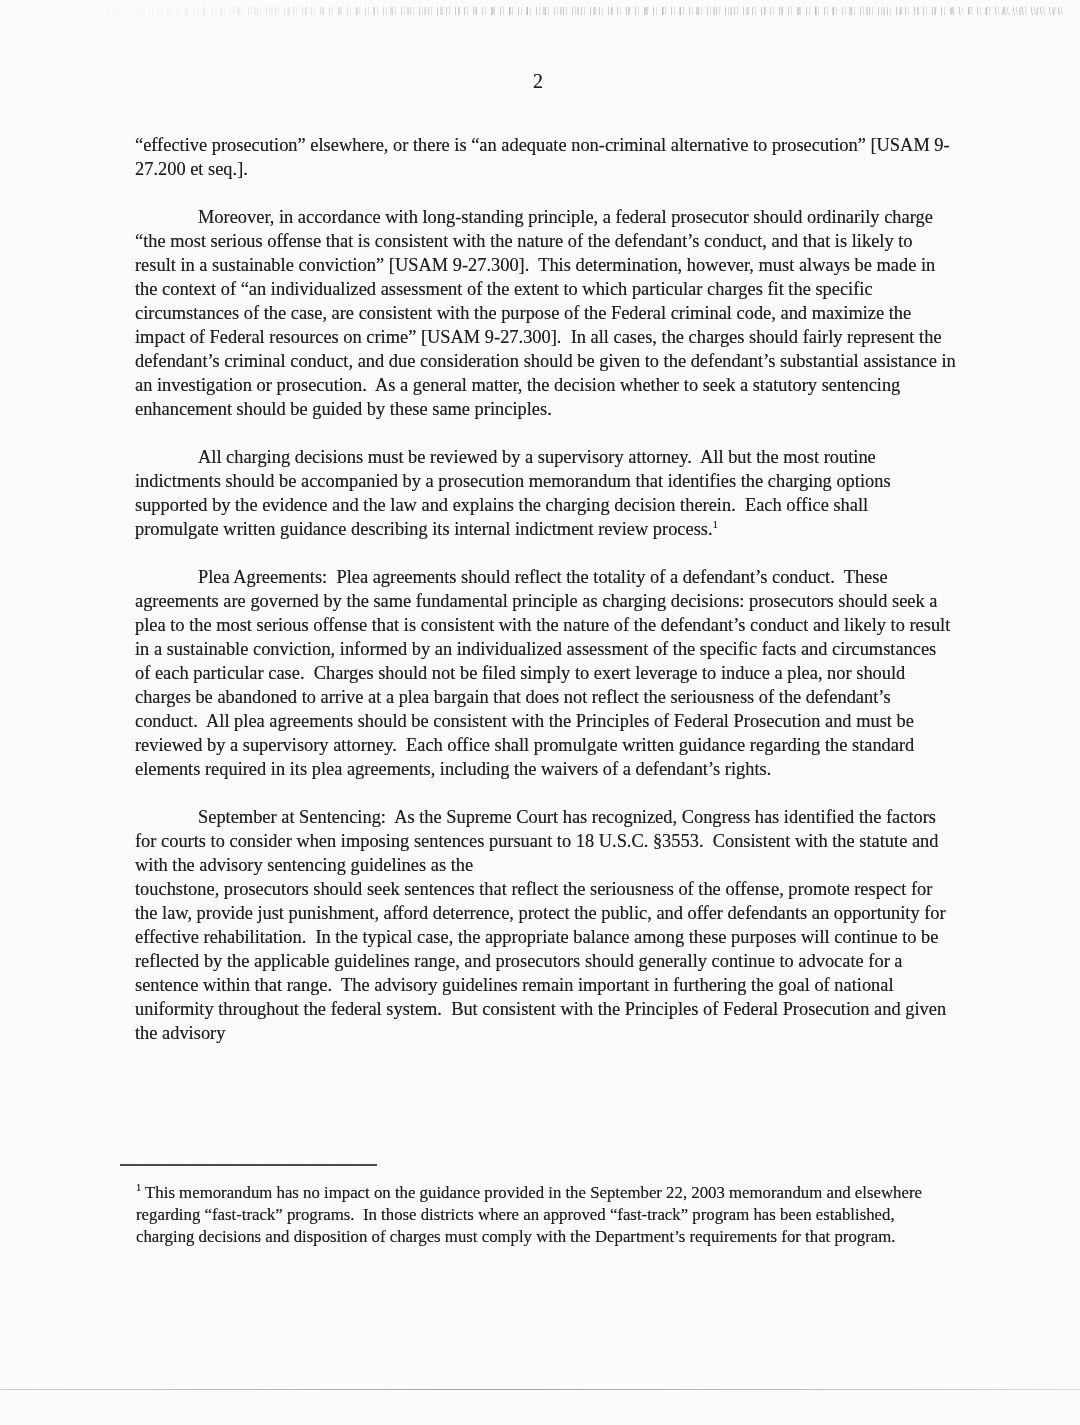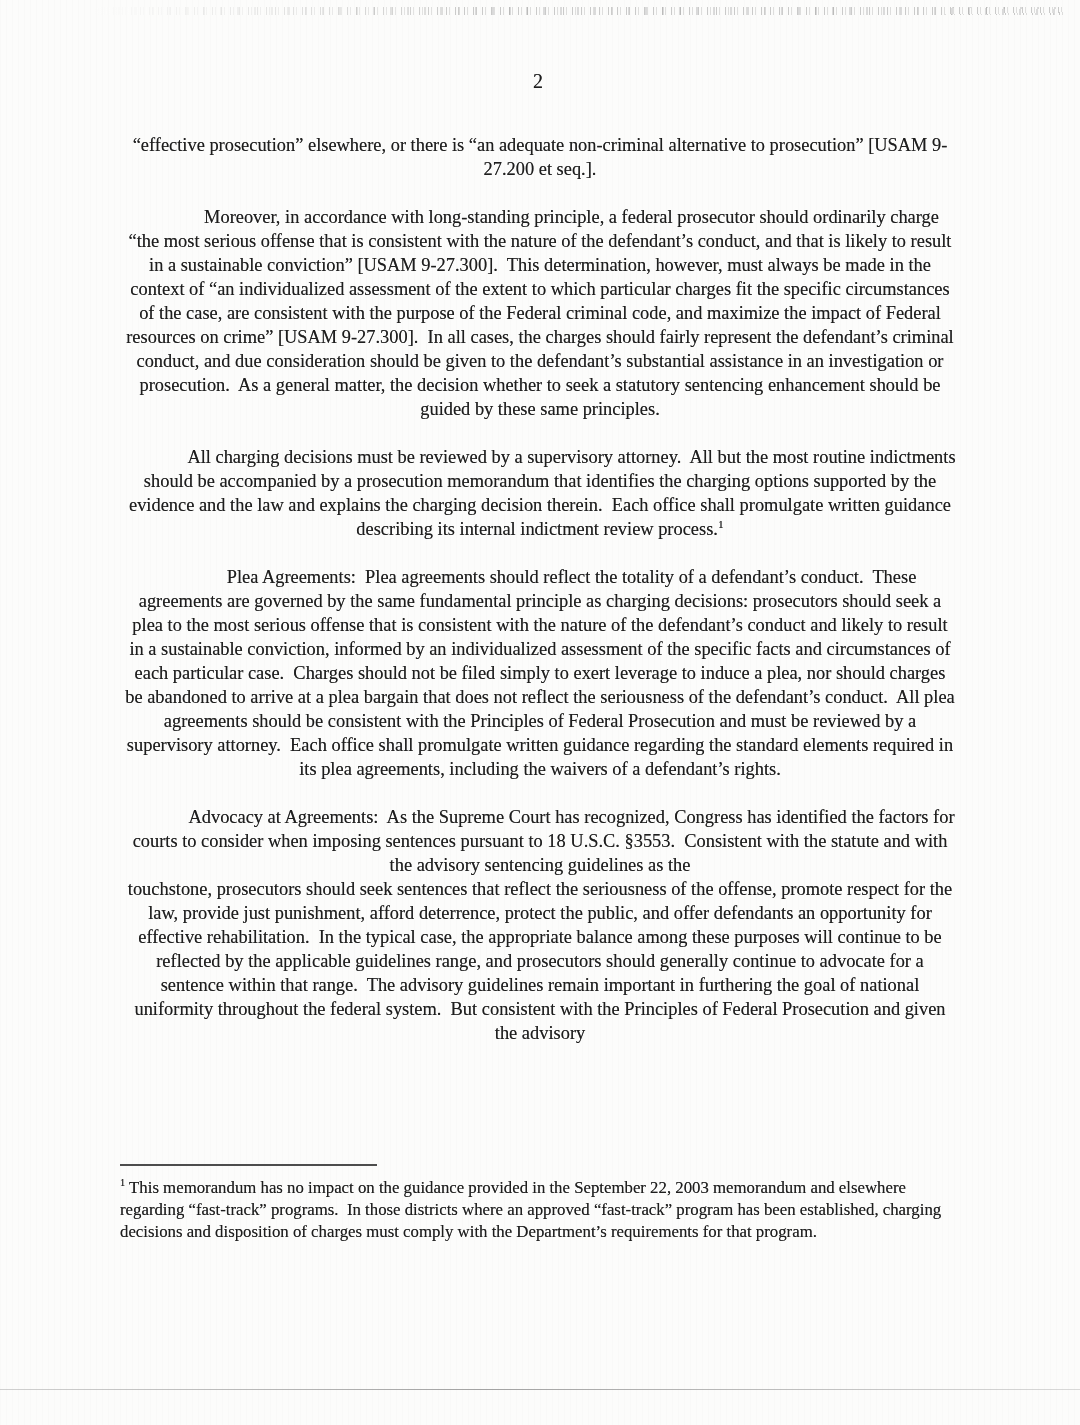--- a/index.html
+++ b/index.html
@@ -59,23 +59,22 @@
   .content {
     position: absolute;
     top: 133px;
     left: 120px;
     width: 836px;
     font-size: 18.4px;
     line-height: 24px;
     text-shadow: 0 0 0.3px rgba(30,30,30,0.6);
   }
   .para {
-    margin: 0 0 24px 4px;
+    margin: 0 0 24px 15px;
     white-space: pre-wrap;
-    text-align: center;
   }
   .para.indent { text-indent: 63px; }
   .heading-u {
     text-underline-offset: 3px;
   }
   sup.fn-ref {
     font-size: 0.62em;
     line-height: 0;
     vertical-align: super;
   }
@@ -86,42 +85,42 @@
     width: 836px;
     text-shadow: 0 0 0.3px rgba(30,30,30,0.6);
   }
   .fn-rule {
     width: 257px;
     height: 2px;
     background: #4d4d4d;
     margin: 0 0 11px 0;
   }
   .footnote {
-    margin: 0;
+    margin: 16px;
     font-size: 16.8px;
     line-height: 22px;
     white-space: pre-wrap;
   }
 </style>
 </head>
 <body>
 
 <div>
 
   <div class="scan-top-band"></div>
   <div class="scan-streaks"></div>
 
   <div class="page-number">2</div>
 
   <div class="content">
     <p class="para"><span>“effective prosecution” elsewhere, or there is “an adequate non-criminal alternative to prosecution” [USAM 9-27.200 et seq.].</span></p>
     <p class="para indent"><span>Moreover, in accordance with long-standing principle, a federal prosecutor should ordinarily charge “the most serious offense that is consistent with the nature of the defendant’s conduct, and that is likely to result in a sustainable conviction” [USAM 9-27.300].  This determination, however, must always be made in the context of “an individualized assessment of the extent to which particular charges fit the specific circumstances of the case, are consistent with the purpose of the Federal criminal code, and maximize the impact of Federal resources on crime” [USAM 9-27.300].  In all cases, the charges should fairly represent the defendant’s criminal conduct, and due consideration should be given to the defendant’s substantial assistance in an investigation or prosecution.  As a general matter, the decision whether to seek a statutory sentencing enhancement should be guided by these same principles.</span></p>
     <p class="para indent"><span>All charging decisions must be reviewed by a supervisory attorney.  All but the most routine indictments should be accompanied by a prosecution memorandum that identifies the charging options supported by the evidence and the law and explains the charging decision therein.  Each office shall promulgate written guidance describing its internal indictment review process.</span><sup class="fn-ref">1</sup></p>
     <p class="para indent"><span class="heading-u">Plea Agreements</span><span>:  Plea agreements should reflect the totality of a defendant’s conduct.  These agreements are governed by the same fundamental principle as charging decisions: prosecutors should seek a plea to the most serious offense that is consistent with the nature of the defendant’s conduct and likely to result in a sustainable conviction, informed by an individualized assessment of the specific facts and circumstances of each particular case.  Charges should not be filed simply to exert leverage to induce a plea, nor should charges be abandoned to arrive at a plea bargain that does not reflect the seriousness of the defendant’s conduct.  All plea agreements should be consistent with the Principles of Federal Prosecution and must be reviewed by a supervisory attorney.  Each office shall promulgate written guidance regarding the standard elements required in its plea agreements, including the waivers of a defendant’s rights.</span></p>
-    <p class="para indent"><span class="heading-u">Advocacy at Agreements</span><span>:  As the Supreme Court has recognized, Congress has identified the factors for courts to consider when imposing sentences pursuant to 18 U.S.C. §3553.  Consistent with the statute and with the advisory sentencing guidelines as the
+    <p class="para indent"><span class="heading-u">September at Sentencing</span><span>:  As the Supreme Court has recognized, Congress has identified the factors for courts to consider when imposing sentences pursuant to 18 U.S.C. §3553.  Consistent with the statute and with the advisory sentencing guidelines as the
 touchstone, prosecutors should seek sentences that reflect the seriousness of the offense, promote respect for the law, provide just punishment, afford deterrence, protect the public, and offer defendants an opportunity for effective rehabilitation.  In the typical case, the appropriate balance among these purposes will continue to be reflected by the applicable guidelines range, and prosecutors should generally continue to advocate for a sentence within that range.  The advisory guidelines remain important in furthering the goal of national uniformity throughout the federal system.  But consistent with the Principles of Federal Prosecution and given the advisory</span></p>
   </div>
 
   <div class="footnote-area">
     <div class="fn-rule"></div>
     <p class="footnote"><sup class="fn-ref">1</sup><span> This memorandum has no impact on the guidance provided in the September 22, 2003 memorandum and elsewhere regarding “fast-track” programs.  In those districts where an approved “fast-track” program has been established, charging decisions and disposition of charges must comply with the Department’s requirements for that program.</span></p>
   </div>
 
   <div class="scan-bottom-line"></div>
 

